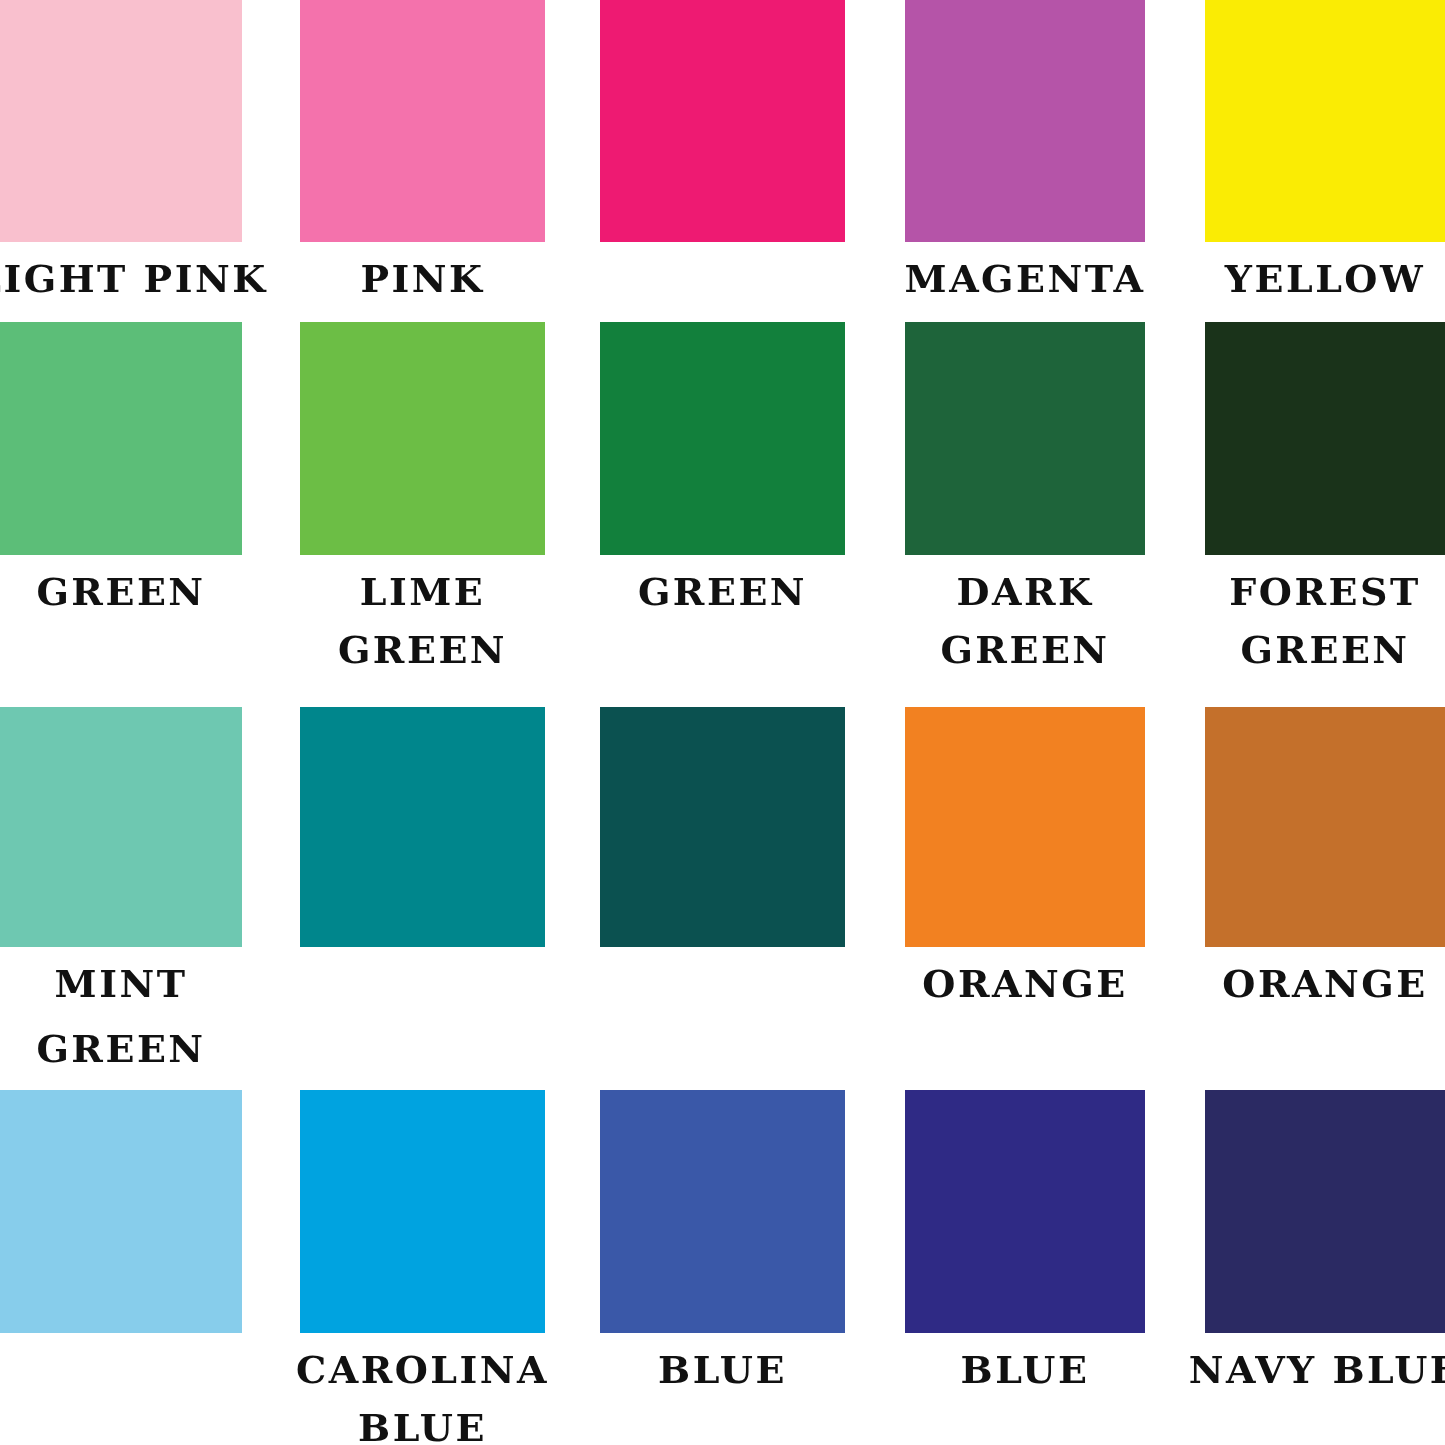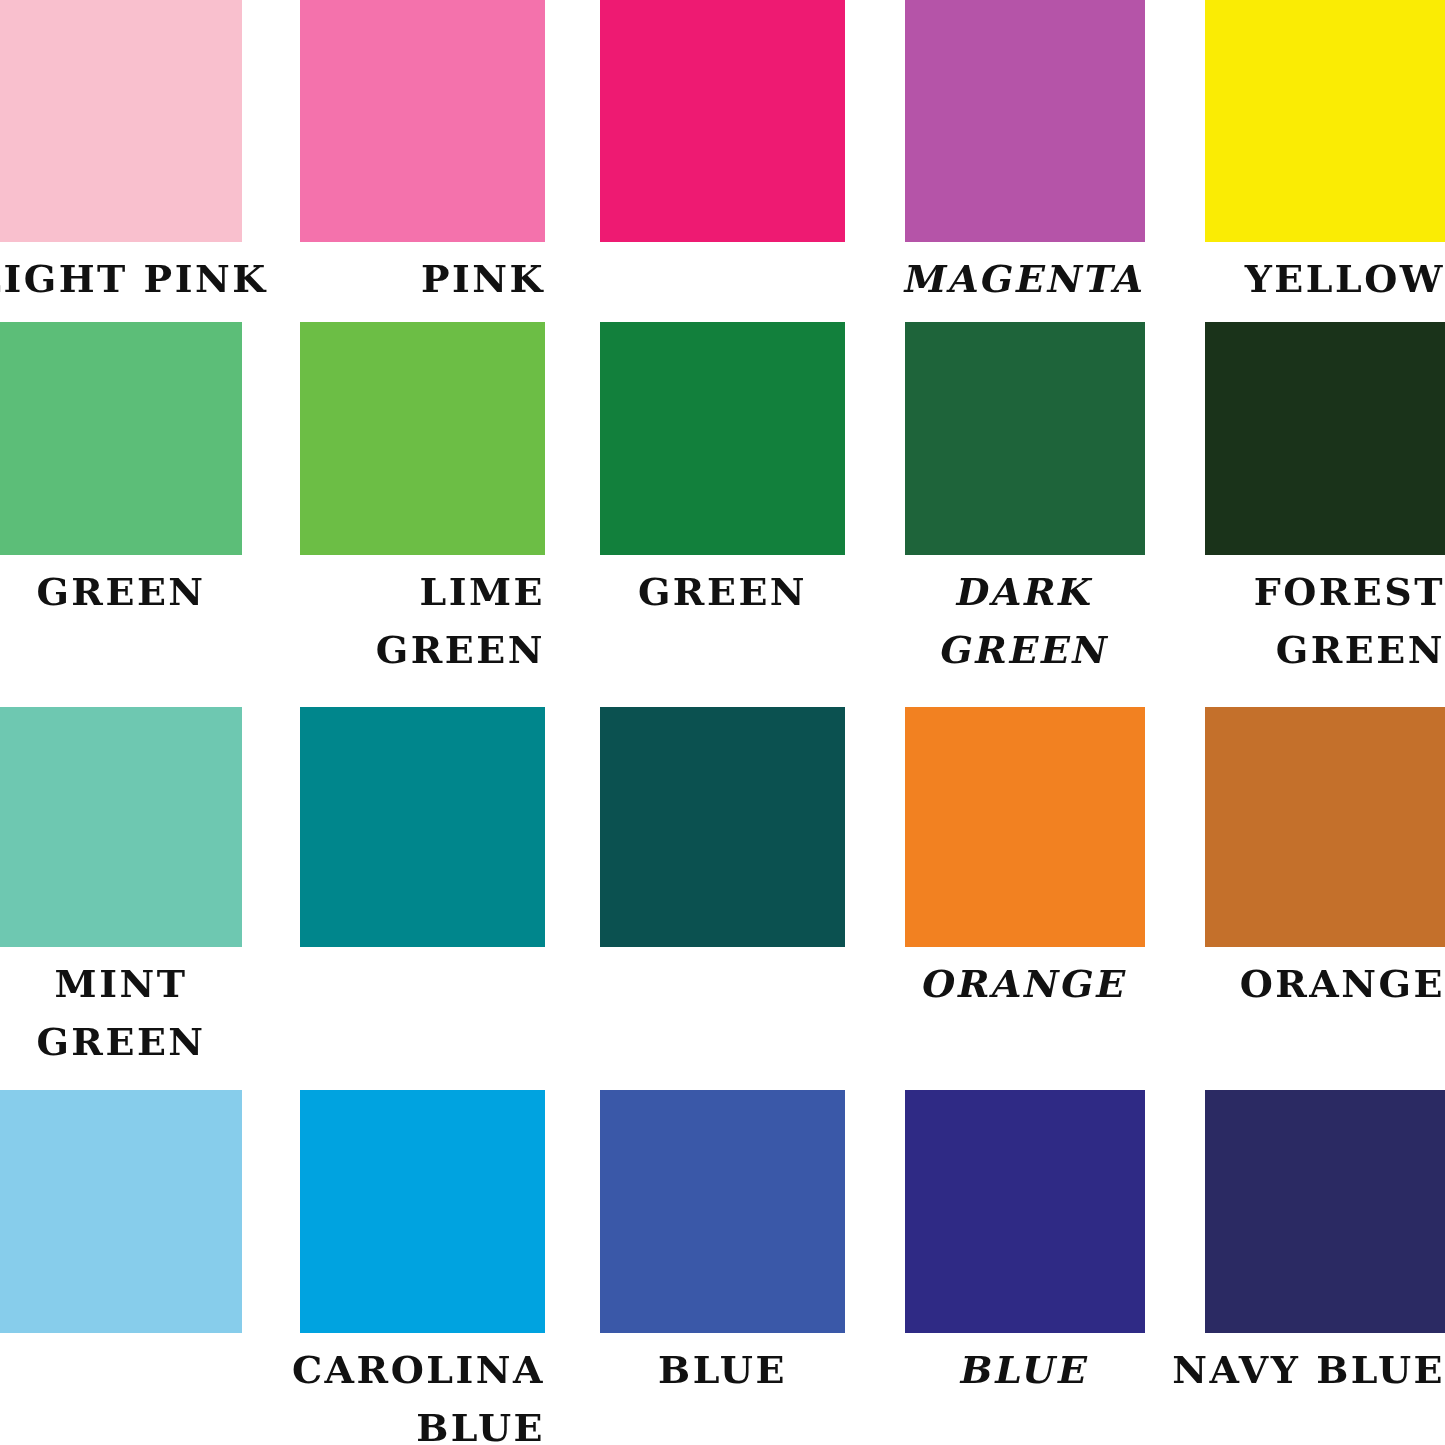--- a/index.html
+++ b/index.html
@@ -59,31 +59,31 @@
     letter-spacing: 2.5px;
     color: #111111;
     text-transform: uppercase;
     white-space: nowrap;
     text-align: center;
     -webkit-font-smoothing: none;
   }
 
   
   .c1 { grid-column: 1; }
-  .c2 { grid-column: 3; align-items: flex-end; }
+  .c2 { grid-column: 3; }
   .c3 { grid-column: 5; }
-  .c4 { grid-column: 7; font-style: italic; }
-  .c5 { grid-column: 9; align-items: flex-end; }
+  .c4 { grid-column: 7; }
+  .c5 { grid-column: 9; }
 
   .r1s { grid-row: 1; }
   .r1l { grid-row: 2; }
   .r2s { grid-row: 3; }
   .r2l { grid-row: 4; }
   .r3s { grid-row: 5; }
-  .r3l { grid-row: 6; }
+  .r3l { grid-row: 6; gap: 7px; }
   .r4s { grid-row: 7; }
   .r4l { grid-row: 8; }
 </style>
 </head>
 <body>
 
 <div id="palette-sheet">
   <div class="swatch-grid">
 
     <div class="cell-swatch c1 r1s" title="LIGHT PINK" style="background-color: rgb(249, 192, 206);"></div>

